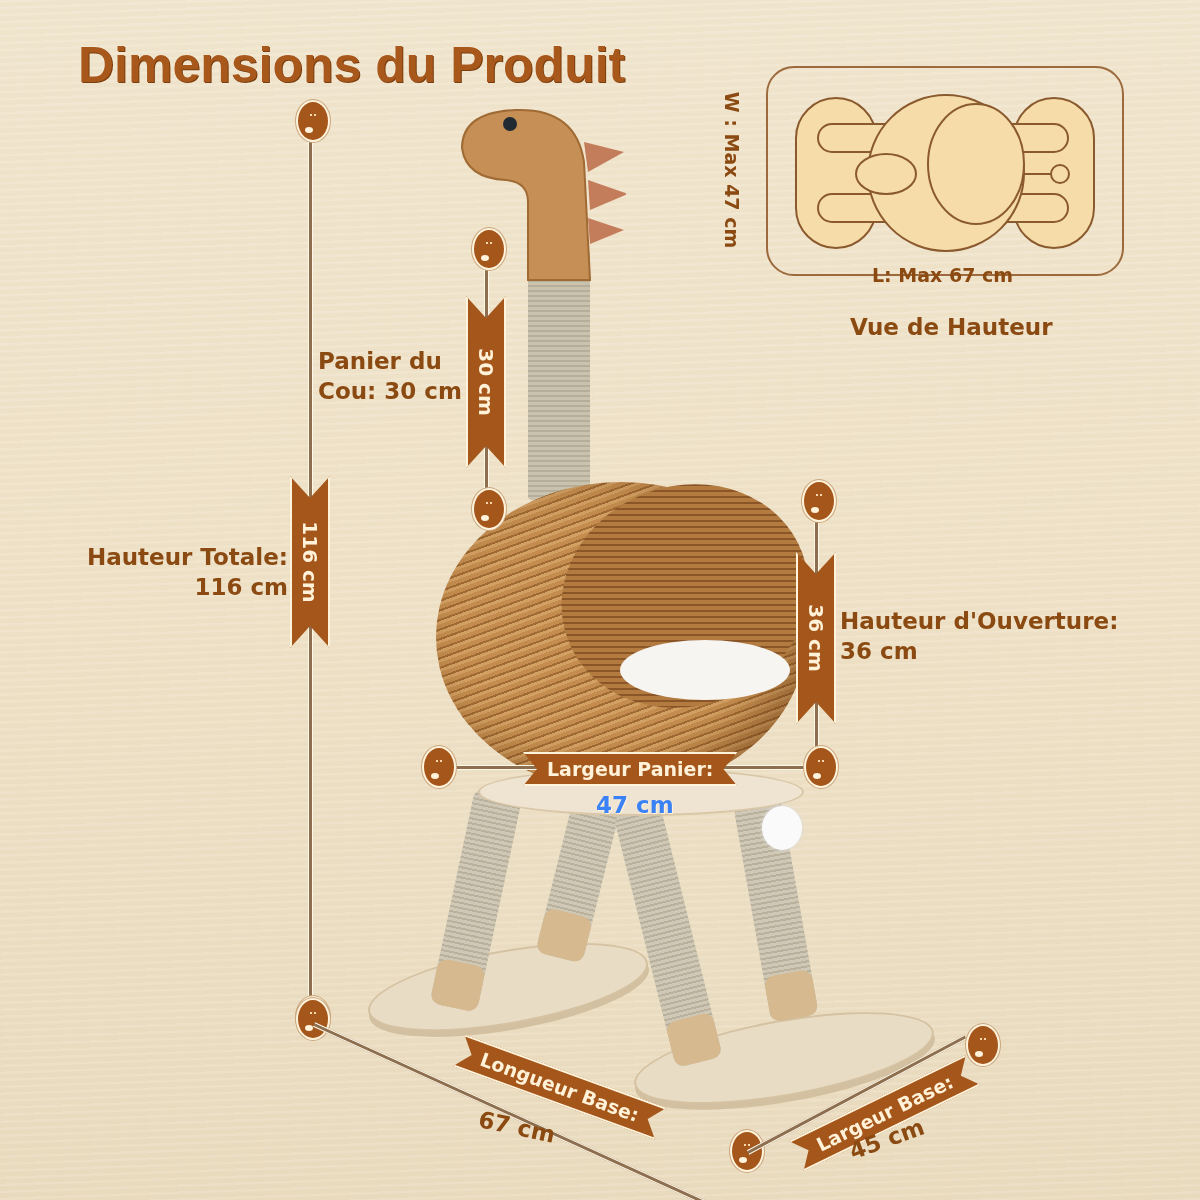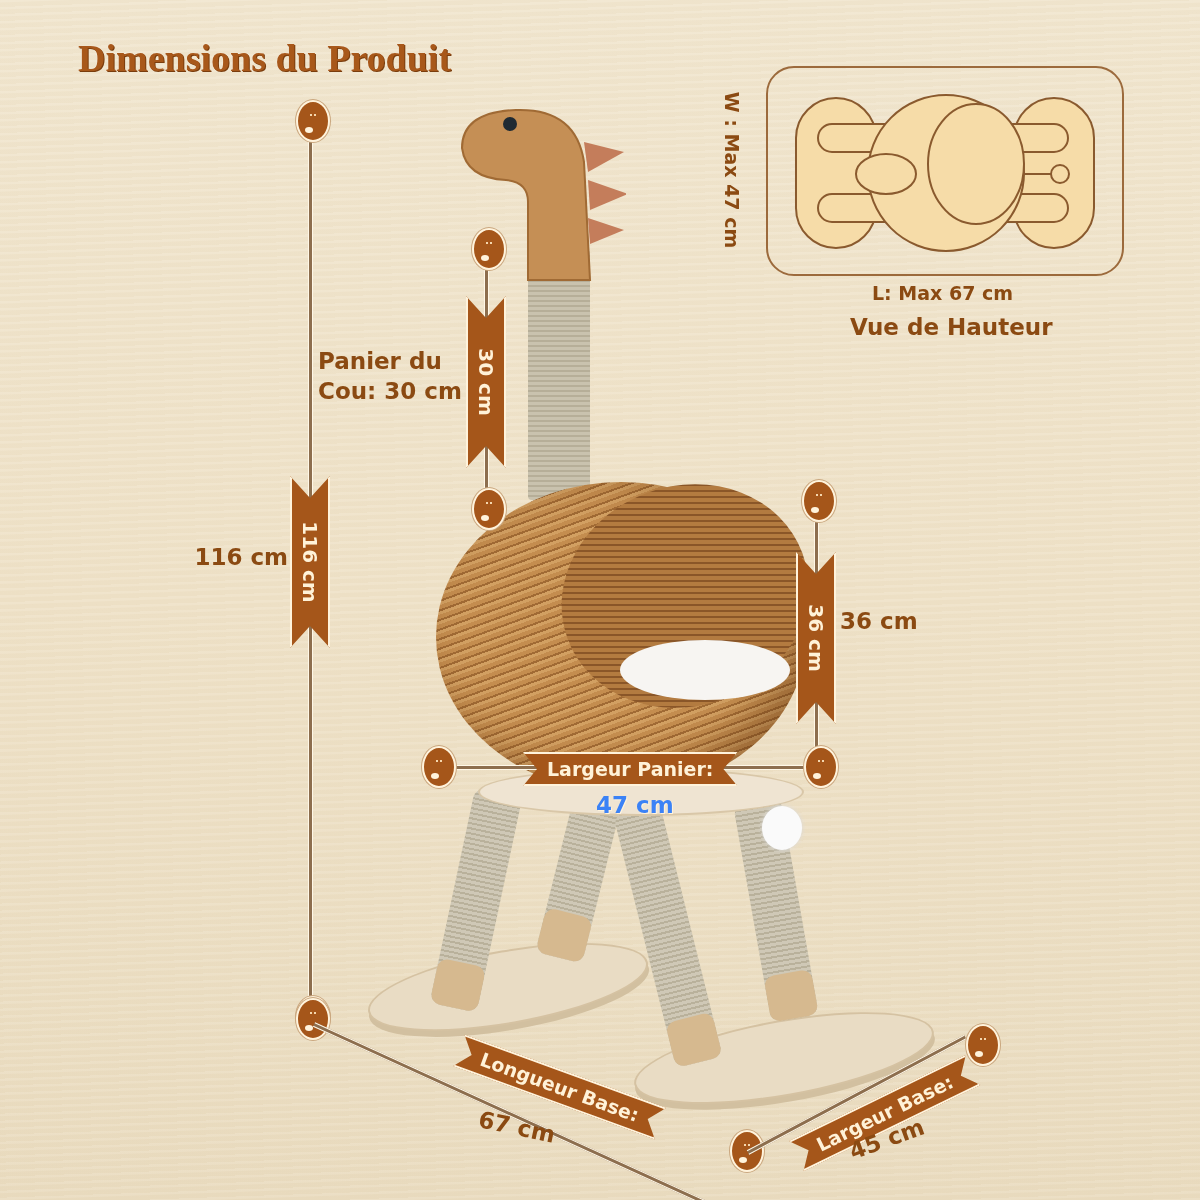--- a/index.html
+++ b/index.html
@@ -2,21 +2,21 @@
 <html><head>
 <meta charset="utf-8">
 <style>
   html,body{margin:0;padding:0;}
   body{width:1200px;height:1200px;overflow:hidden;position:relative;
     background:
       repeating-linear-gradient(178deg, rgba(255,255,255,0.08) 0px, rgba(255,255,255,0.08) 2px, rgba(200,180,140,0.05) 3px, rgba(200,180,140,0.05) 7px),
       linear-gradient(180deg,#f1e6cf 0%,#efe2c8 50%,#eadcc0 100%);
     font-family:"DejaVu Sans","Liberation Sans",sans-serif;}
   .abs{position:absolute;}
-  .title{left:78px;top:36px;font-family:Liberation Serif, serif;font-weight:bold;font-size:38px;color:#a8581a;letter-spacing:0px;
+  .title{left:78px;top:36px;font-family:Liberation Sans, sans-serif;font-weight:bold;font-size:50px;color:#a8581a;letter-spacing:0px;
     text-shadow:1px 1px 0 #7a3d0d, 0 0 1px #fff;}
   .lbl{color:#8b4a12;font-weight:bold;font-size:23px;line-height:30px;}
   .lbl-sm{color:#8b4a12;font-weight:bold;font-size:19px;}
   .vline{position:absolute;width:3px;background:#8d6e4e;border-left:1px solid #fff8e8;border-right:1px solid #fff8e8;}
   .dot{position:absolute;width:30px;height:38px;border-radius:50%;background:#a5561a;border:2px solid #fff3dc;box-shadow:0 0 0 1px #caa77f;}
   .dot::after{content:"";position:absolute;left:7px;bottom:7px;width:8px;height:6px;border-radius:50%;background:#fff3dc;}
   .dot::before{content:"";position:absolute;left:12px;top:12px;width:6px;height:3px;border-top:2px dotted #f5d7ae;}
   .vribbon{position:absolute;width:36px;background:#a5561a;border:2px solid #fff3dc;box-shadow:0 0 0 1px #caa77f;
     clip-path:polygon(0 0,50% 22px,100% 0,100% 100%,50% calc(100% - 22px),0 100%);}
   .vribbon span{position:absolute;left:50%;top:50%;transform:translate(-50%,-50%) rotate(90deg);white-space:nowrap;color:#fff2d8;font-weight:bold;font-size:20px;}
@@ -55,21 +55,21 @@
       <rect x="50" y="56" width="250" height="28" rx="14"></rect>
       <rect x="50" y="126" width="250" height="28" rx="14"></rect>
       <circle cx="178" cy="105" r="78"></circle>
       <ellipse cx="208" cy="96" rx="48" ry="60"></ellipse>
       <ellipse cx="118" cy="106" rx="30" ry="20"></ellipse>
       <line x1="256" y1="106" x2="284" y2="106"></line>
       <circle cx="292" cy="106" r="9"></circle>
     </g>
   </svg>
 </div>
-<div class="abs lbl-sm" style="left:872px;top:282px;">L: Max 67 cm</div>
+<div class="abs lbl-sm" style="left:872px;top:264px;">L: Max 67 cm</div>
 <div class="abs lbl" style="left:850px;top:312px;">Vue de Hauteur</div>
 
 <div class="abs neck"></div>
 <div class="abs head">
   <svg width="170" height="180" viewBox="0 0 170 180">
     <path d="M72 178 L72 100 Q72 80 50 78 Q10 76 6 46 Q6 10 60 8 Q120 6 128 60 L134 178 Z" fill="#c58f55" stroke="#a06a34" stroke-width="2"></path>
     <circle cx="54" cy="22" r="7" fill="#1f2a33"></circle>
     <polygon points="128,40 168,50 132,70" fill="#c47d5b"></polygon>
     <polygon points="132,78 172,92 134,108" fill="#c47d5b"></polygon>
     <polygon points="132,116 168,128 134,142" fill="#c47d5b"></polygon>
@@ -95,40 +95,42 @@
 <div class="abs ring"></div>
 <div class="abs pom"></div>
 
 <div class="vline" style="left:308px;top:130px;height:880px;"></div>
 <div class="dot" style="left:296px;top:100px;"></div>
 <div class="dot" style="left:296px;top:996px;"></div>
 <div class="vribbon" style="left:290px;top:476px;height:168px;">
   <span>116 cm</span>
 </div>
 <div class="abs lbl" style="left:84px;top:542px;text-align:right;width:204px;">
+  <div>Hauteur Totale:</div>
   <div>116 cm</div>
 </div>
 
 <div class="vline" style="left:484px;top:262px;height:240px;"></div>
 <div class="dot" style="left:472px;top:228px;"></div>
 <div class="dot" style="left:472px;top:488px;"></div>
 <div class="vribbon" style="left:466px;top:296px;height:168px;">
   <span>30 cm</span>
 </div>
 <div class="abs lbl" style="left:318px;top:346px;">
   <div>Panier du</div>
   <div>Cou: 30 cm</div>
 </div>
 
 <div class="vline" style="left:814px;top:512px;height:240px;"></div>
 <div class="dot" style="left:802px;top:480px;"></div>
 <div class="vribbon" style="left:796px;top:552px;height:168px;">
   <span>36 cm</span>
 </div>
 <div class="abs lbl" style="left:840px;top:606px;">
+  <div>Hauteur d'Ouverture:</div>
   <div>36 cm</div>
 </div>
 
 <div class="hline" style="left:446px;top:765px;width:370px;"></div>
 <div class="dot" style="left:422px;top:746px;"></div>
 <div class="dot" style="left:804px;top:746px;"></div>
 <div class="hribbon" style="left:523px;top:752px;">Largeur Panier:</div>
 <div class="abs lbl" style="left:596px;top:790px;color:#3b82f6;text-shadow:1px 1px 0 #fff3dc;">47 cm</div>
 
 <div class="dot" style="left:296px;top:998px;"></div>

